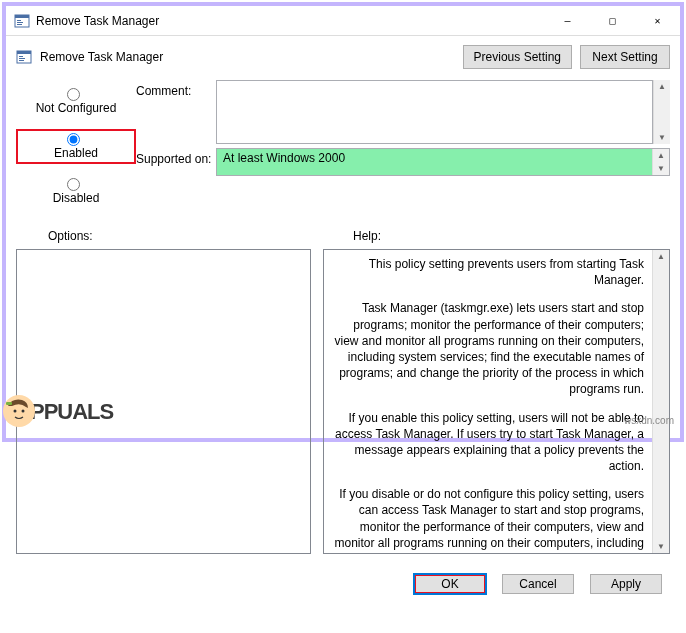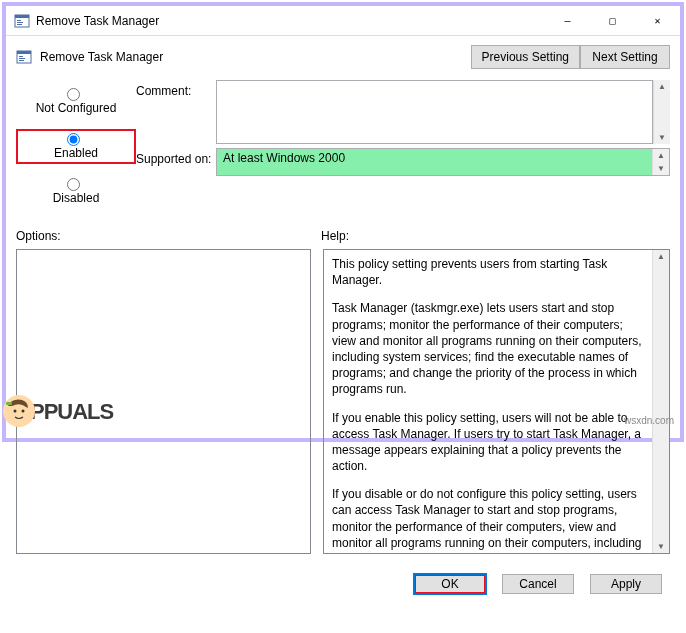--- a/index.html
+++ b/index.html
@@ -6,41 +6,41 @@
     body { background: #fff; width: 686px; height: 633px; overflow: hidden; position: relative; }
     .window { border: 4px solid #c4b5fd; width: 682px; height: 440px; position: relative; background: #fff; margin: 2px; }
     .titlebar { height: 30px; display: flex; align-items: center; padding: 0 0 0 8px; border-bottom: 1px solid #ddd; }
     .titlebar .icon { width: 16px; height: 16px; margin-right: 6px; }
     .titlebar .title { font-size: 12px; flex: 1; }
     .win-controls { display: flex; height: 100%; }
     .win-btn { width: 45px; height: 29px; display: flex; align-items: center; justify-content: center; font-size: 10px; font-family: 'Segoe MDL2 Assets', monospace; cursor: default; }
     .toolbar { height: 42px; display: flex; align-items: center; padding: 6px 10px; }
     .toolbar .tb-icon { width: 16px; height: 16px; margin-right: 8px; }
     .toolbar .tb-title { font-size: 12px; flex: 1; }
-    .nav-btn { font-size: 12px; padding: 4px 10px; border: 1px solid #adadad; background: #e1e1e1; margin-left: 0; cursor: default; min-width: 90px; }
+    .nav-btn { font-size: 12px; padding: 4px 10px; border: 1px solid #adadad; background: #e1e1e1; margin-left: 8px; cursor: default; min-width: 90px; }
     .config-row { display: flex; padding: 2px 10px 10px 10px; }
     .radio-col { width: 120px; padding-top: 6px; }
     .radio-item { display: flex; align-items: center; margin-bottom: 12px; font-size: 12px; padding: 2px; flex-direction: column; }
     .radio-item input[type=radio] { margin-right: 6px; width: 13px; height: 13px; }
     .highlight-red { border: 2px solid #e81123; }
     .fields-col { flex: 1; }
     .field-row { display: flex; margin-bottom: 4px; }
     .field-label { width: 80px; font-size: 12px; padding-top: 4px; }
     .textbox { border: 1px solid #abadb3; padding: 2px 4px; font-size: 12px; resize: none; background: #fff; flex: 1; }
     .comment-box { height: 64px; }
     .scroll-hint { display: flex; }
     .scroll-track { width: 17px; border-left: 1px solid #ddd; display: flex; flex-direction: column; justify-content: space-between; align-items: center; background: #f0f0f0; }
     .scroll-arrow { font-size: 8px; color: #666; padding: 2px 0; cursor: default; }
     .midrow { display: flex; padding: 0 10px; }
     .midlabel { font-size: 12px; }
-    .midlabel.left { width: 305px; }
+    .midlabel.left { width: 305px; margin-left: 32px; }
     .panels { display: flex; padding: 6px 10px 10px 10px; gap: 12px; }
     .panel { border: 1px solid #828790; height: 305px; position: relative; display: flex; }
     .panel.options { width: 295px; }
-    .panel.help { flex: 1; }
+    .panel.help { flex: 1; text-align: right; }
     .help-content { font-size: 12px; padding: 6px 8px; overflow-y: auto; line-height: 1.35; flex: 1; }
     .help-content p { margin-bottom: 12px; }
     .btnbar { display: flex; justify-content: flex-end; padding: 10px 18px 0 10px; gap: 16px; }
     .dlg-btn { font-size: 12px; padding: 2px 0; width: 72px; border: 1px solid #adadad; background: #e1e1e1; cursor: default; text-align: center; }
     .dlg-btn.highlight-red { border: 2px solid #e81123; padding: 1px 0; }
     .highlight-blue { outline: 2px solid #0078d7; outline-offset: -1px; }
     .watermark { position: absolute; left: -4px; bottom: 6px; font-size: 22px; font-weight: 700; color: #3a3a3a; font-family: Arial, sans-serif; pointer-events: none; letter-spacing: -1px; margin-top: 46px; }
     .watermark .avatar { display: inline-block; vertical-align: middle; width: 34px; height: 34px; border-radius: 50%; position: relative; margin-right: -6px; margin-bottom: 4px; }
     .source-url { position: absolute; right: 6px; bottom: 12px; font-size: 10px; color: #888; pointer-events: none; font-family: Arial, sans-serif; }
     .panel .scroll-track { border-left: 1px solid #ddd; }

